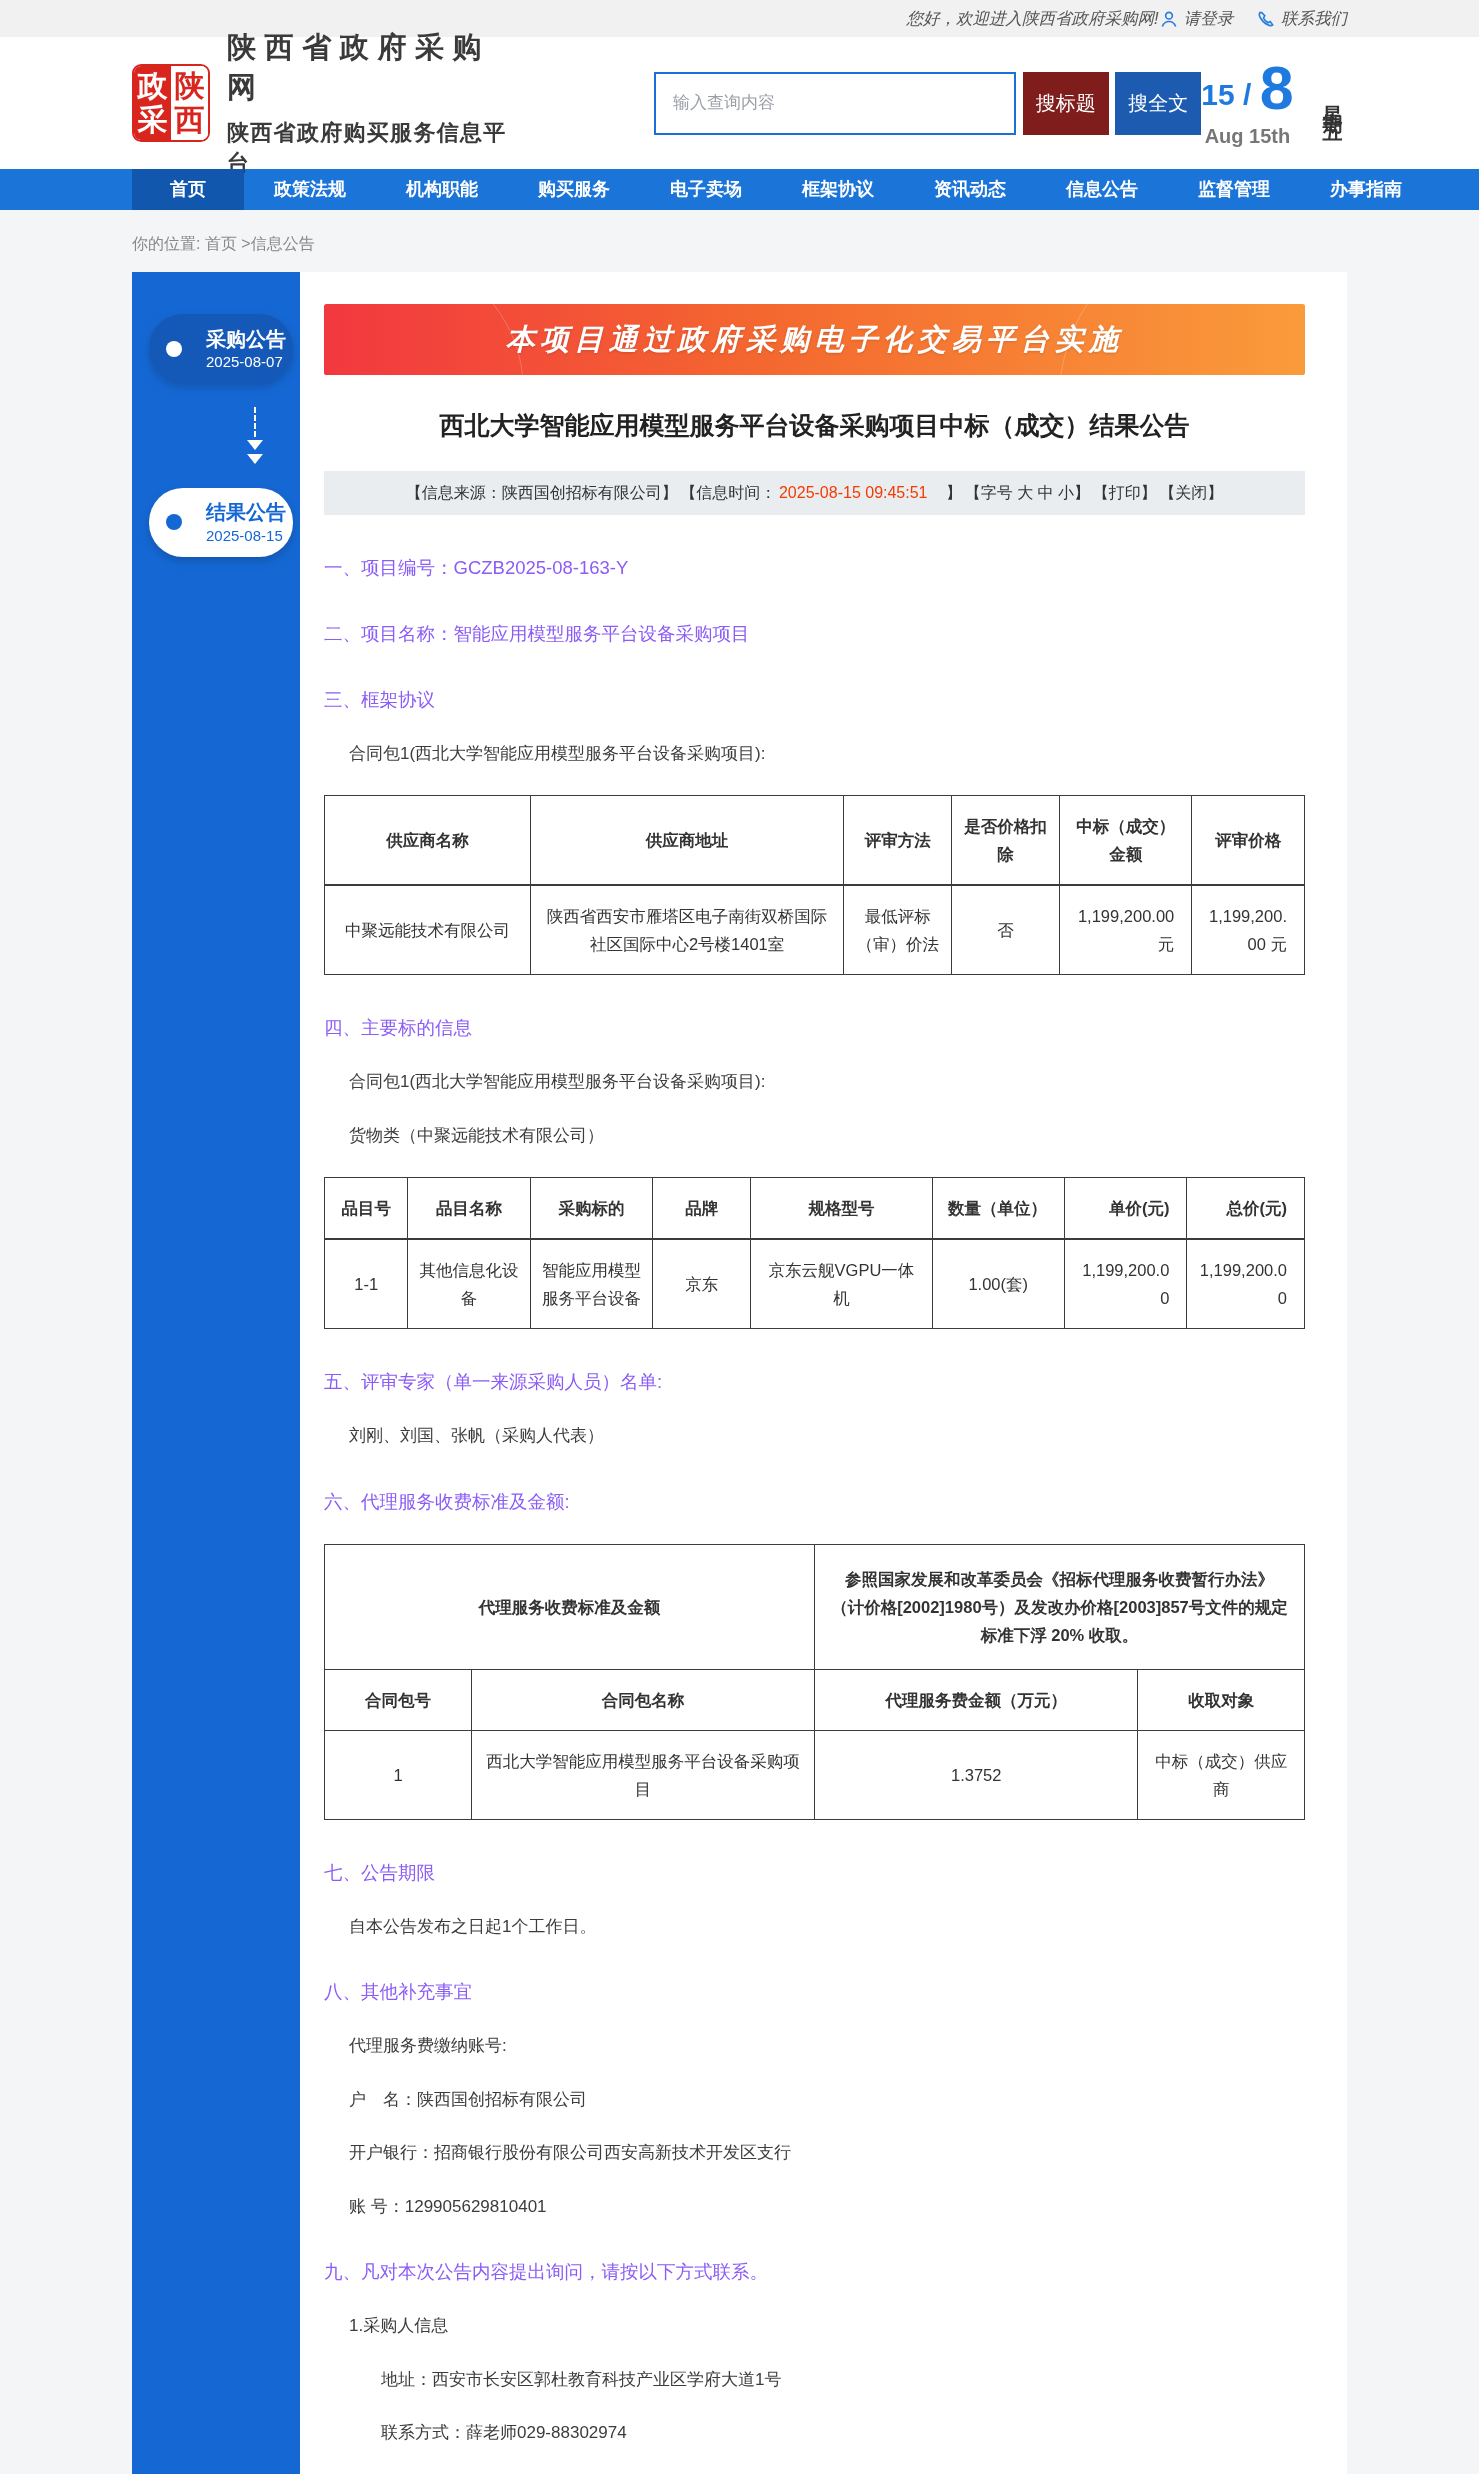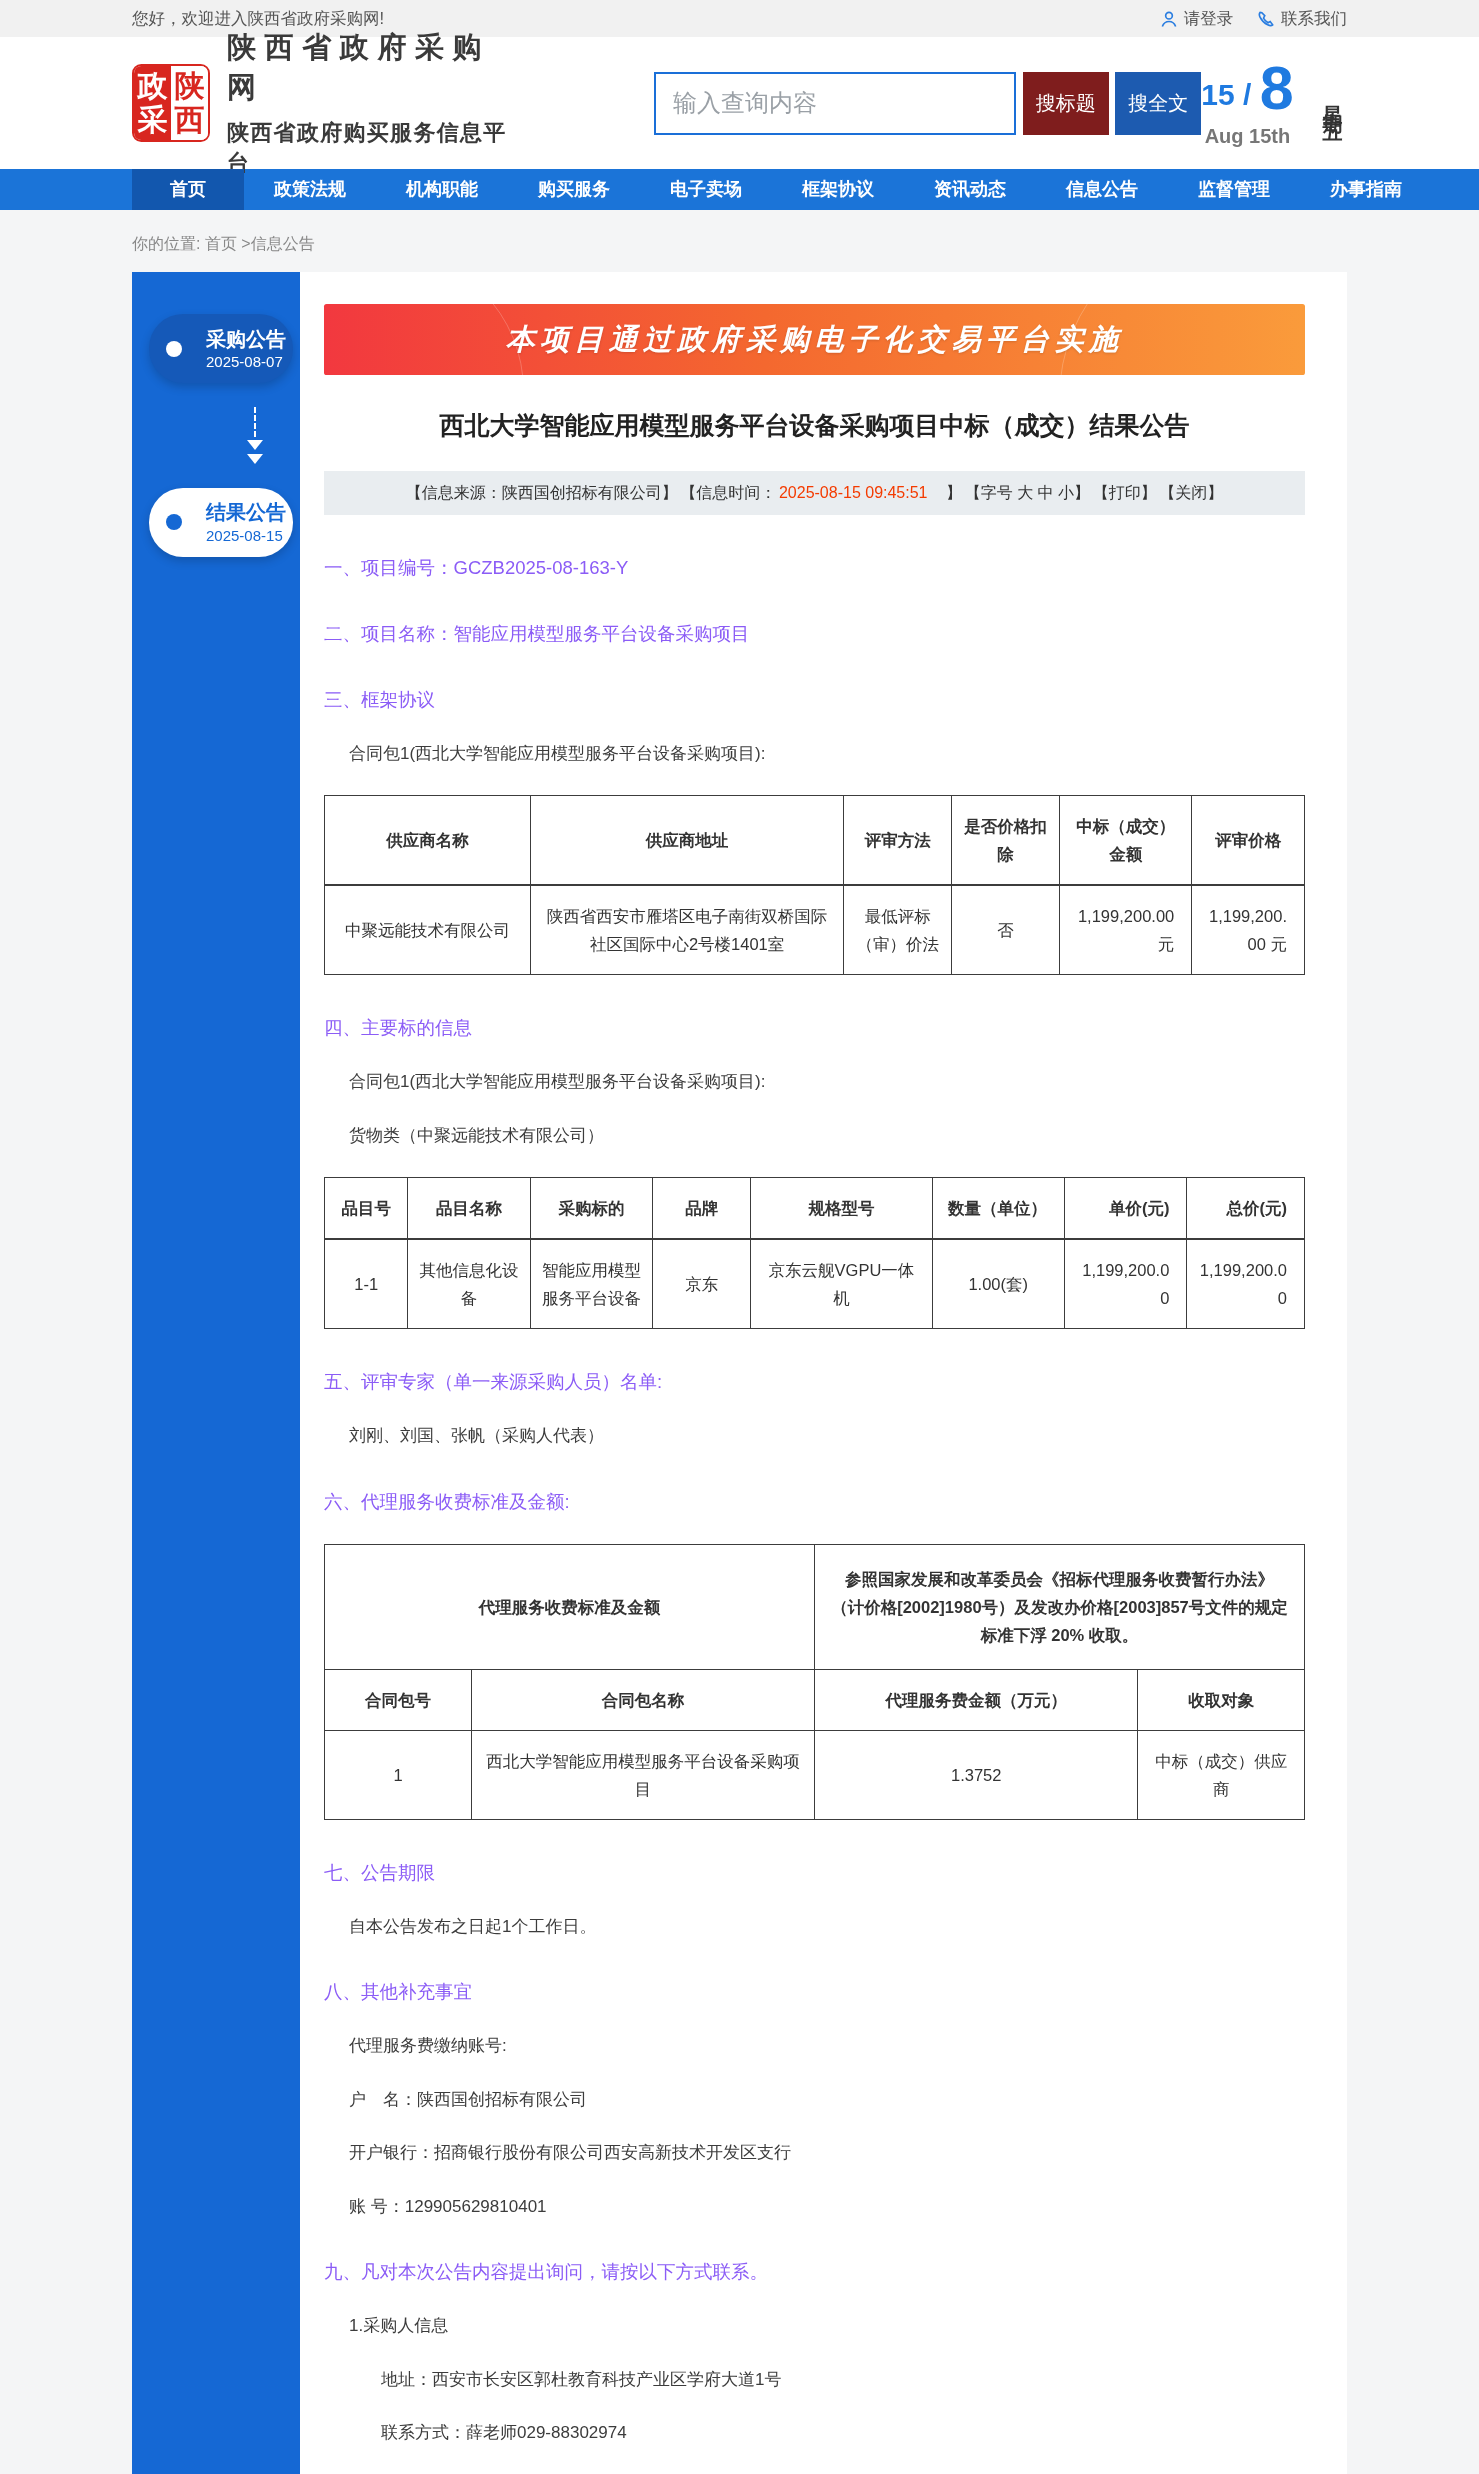--- a/index.html
+++ b/index.html
@@ -6,21 +6,21 @@
   body {
     width: 1479px;
     background: #f4f5f6;
     font-family: "Liberation Sans", "DejaVu Sans", sans-serif;
     color: #333;
   }
   .wrap { width: 1215px; margin: 0 auto; }
 
   
   .topbar { background: #f1f1f1; height: 37px; }
-  .topbar .wrap { display: flex; align-items: center; justify-content: space-between; height: 100%; }
+  .topbar .wrap { display: flex; align-items: center; justify-content: flex-end; height: 100%; font-style: italic; }
   .topbar-welcome { font-size: 16.5px; color: #555; }
   .topbar-right { display: flex; align-items: center; gap: 22.4px; }
   .topbar-link { display: flex; align-items: center; gap: 5.3px; font-size: 16.5px; color: #555; cursor: pointer; }
   .topbar-link svg { display: block; }
 
   
   .header { background: #fff; height: 132px; }
   .header .wrap { display: flex; align-items: center; height: 100%; }
   .logo-box { display: flex; align-items: center; gap: 17px; }
   .seal {
@@ -28,21 +28,21 @@
     display: grid; grid-template-columns: 1fr 1fr; overflow: hidden; background: #fff; flex: none;
   }
   .seal-col { display: flex; flex-direction: column; align-items: center; justify-content: center; font-weight: bold; font-size: 30px; line-height: 1.12; }
   .seal-col.red-bg { background: #d8261f; color: #fff; }
   .seal-col.white-bg { background: #fff; color: #d8261f; }
   .site-title { font-size: 29px; font-weight: bold; color: #3a3a3a; letter-spacing: 8.6px; }
   .site-subtitle { font-size: 22px; font-weight: bold; color: #3a3a3a; margin-top: 9.2px; letter-spacing: 1.3px; }
   .search-box { display: flex; margin-left: 135px; }
   .search-input {
     width: 362px; height: 63px; border: 2px solid #1a6fd8; outline: none;
-    font-size: 24px; padding: 4px 17px; color: #333; font-family: inherit;
+    font-size: 17px; padding: 4px 17px; color: #333; font-family: inherit;
   }
   .search-input::placeholder { color: #9aa0a6; }
   .btn-search { width: 86px; height: 63px; border: none; color: #fff; font-size: 20px; cursor: pointer; font-family: inherit; }
   .btn-search.title { background: #7f1d1d; margin-left: 6.6px; }
   .btn-search.full { background: #1d5bb0; margin-left: 6.6px; }
   .date-box { margin-left: auto; display: flex; align-items: center; gap: 26.4px; }
   .date-num { text-align: center; }
   .date-dm { color: #1f7ae0; font-weight: bold; line-height: 1; white-space: nowrap; }
   .date-dm .dm-small { font-size: 30px; }
   .date-dm .dm-big { font-size: 61px; vertical-align: -4px; }

